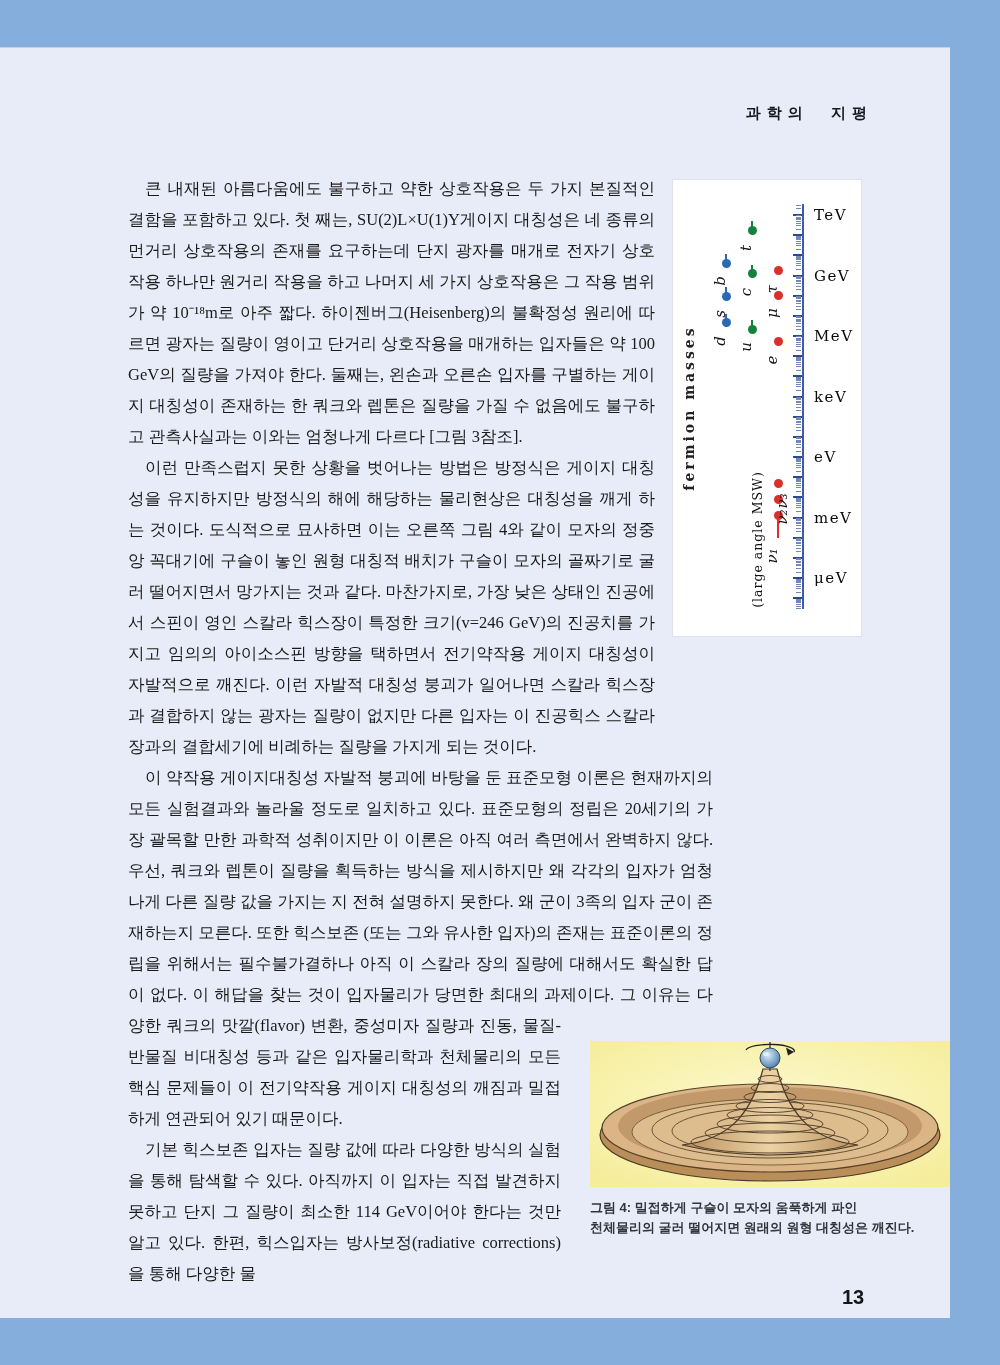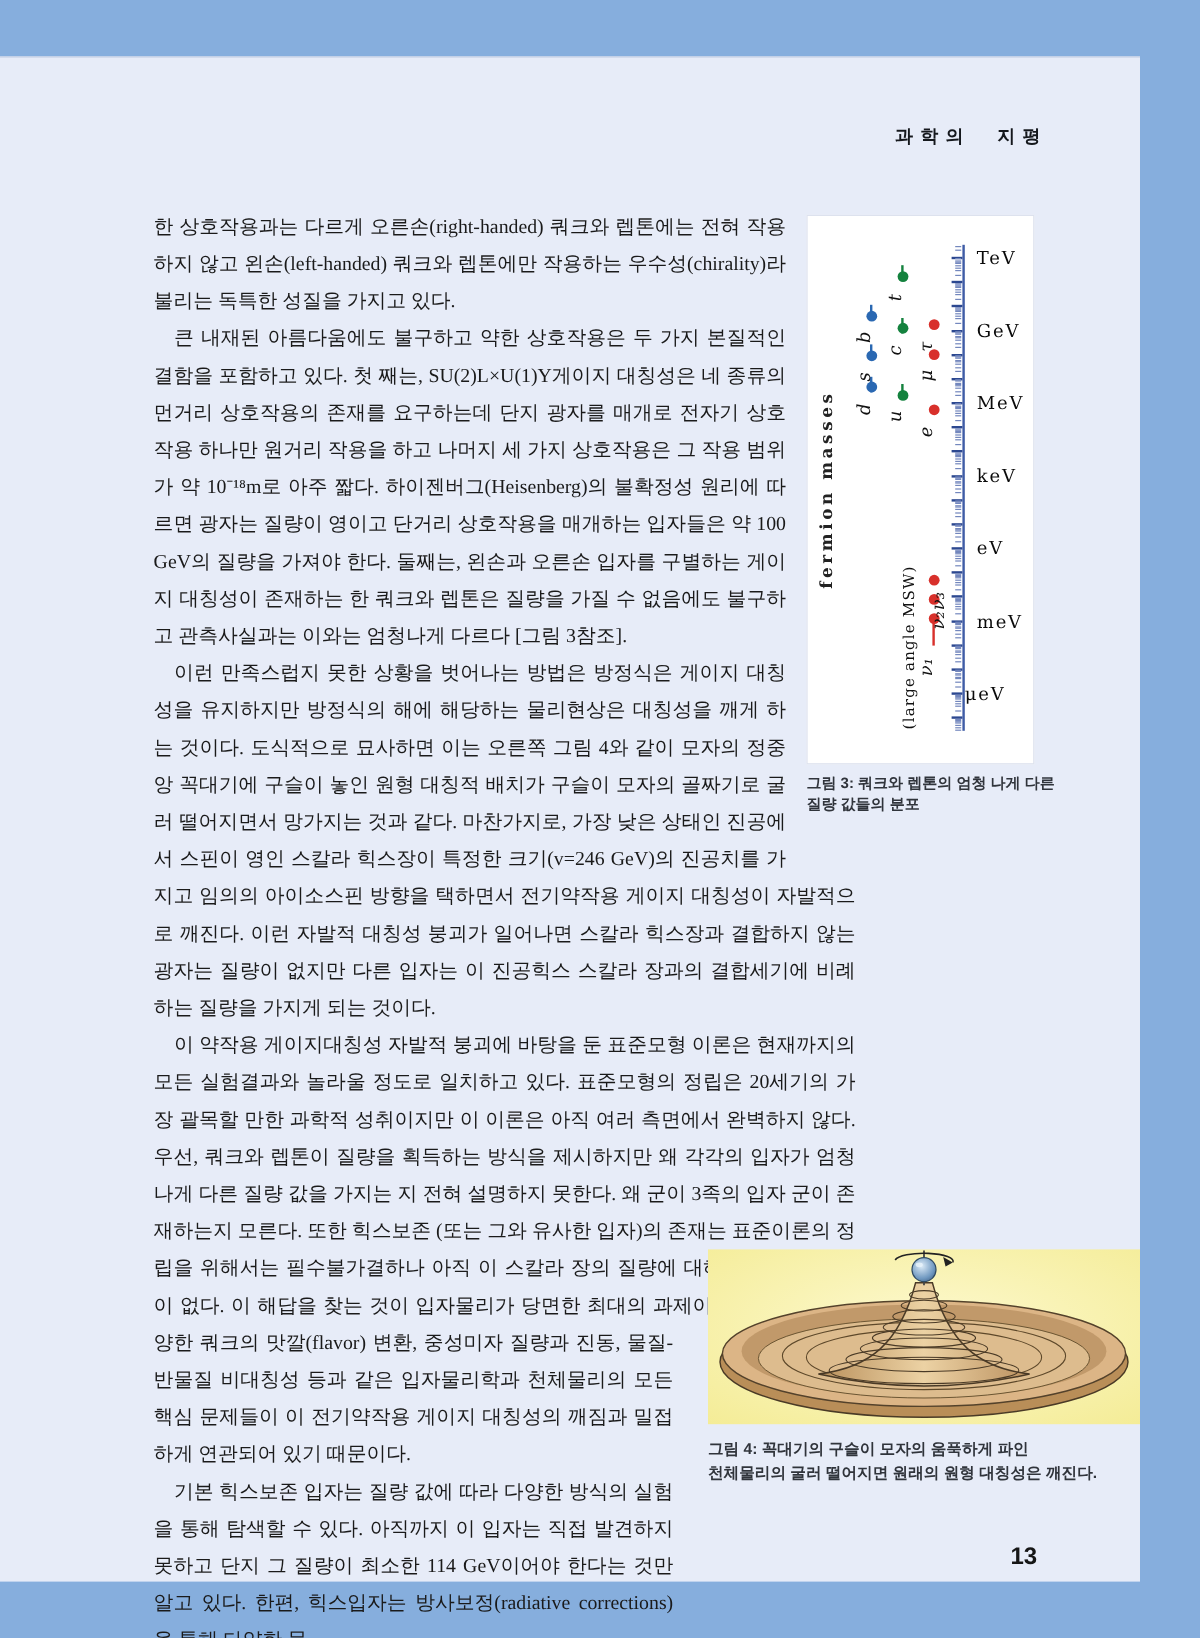--- a/index.html
+++ b/index.html
@@ -78,21 +78,20 @@
 </style>
 </head>
 <body>
 
 <div class="page">
 
   <div class="running-head">과학의 지평</div>
 
   <div class="text-col">
     <span class="fig3-hole"></span>
-    <p class="first">한 상호작용과는 다르게 오른손(right-handed) 쿼크와 렙톤에는 전혀 작용하지 않고 왼손(left-handed) 쿼크와 렙톤에만 작용하는 우수성(chirality)라 불리는 독특한 성질을 가지고 있다.</p>
     <p>큰 내재된 아름다움에도 불구하고 약한 상호작용은 두 가지 본질적인 결함을 포함하고 있다. 첫 째는, SU(2)L×U(1)Y게이지 대칭성은 네 종류의 먼거리 상호작용의 존재를 요구하는데 단지 광자를 매개로 전자기 상호작용 하나만 원거리 작용을 하고 나머지 세 가지 상호작용은 그 작용 범위가 약 10⁻¹⁸m로 아주 짧다. 하이젠버그(Heisenberg)의 불확정성 원리에 따르면 광자는 질량이 영이고 단거리 상호작용을 매개하는 입자들은 약 100 GeV의 질량을 가져야 한다. 둘째는, 왼손과 오른손 입자를 구별하는 게이지 대칭성이 존재하는 한 쿼크와 렙톤은 질량을 가질 수 없음에도 불구하고 관측사실과는 이와는 엄청나게 다르다 [그림 3참조].</p>
     <p>이런 만족스럽지 못한 상황을 벗어나는 방법은 방정식은 게이지 대칭성을 유지하지만 방정식의 해에 해당하는 물리현상은 대칭성을 깨게 하는 것이다. 도식적으로 묘사하면 이는 오른쪽 그림 4와 같이 모자의 정중앙 꼭대기에 구슬이 놓인 원형 대칭적 배치가 구슬이 모자의 골짜기로 굴러 떨어지면서 망가지는 것과 같다. 마찬가지로, 가장 낮은 상태인 진공에서 스핀이 영인 스칼라 힉스장이 특정한 크기(v=246 GeV)의 진공치를 가지고 임의의 아이소스핀 방향을 택하면서 전기약작용 게이지 대칭성이 자발적으로 깨진다. 이런 자발적 대칭성 붕괴가 일어나면 스칼라 힉스장과 결합하지 않는 광자는 질량이 없지만 다른 입자는 이 진공힉스 스칼라 장과의 결합세기에 비례하는 질량을 가지게 되는 것이다.</p>
     <p><span>이 약작용 게이지대칭성 자발적 붕괴에 바탕을 둔 표준모형 이론은 현재까지의 모든 실험결과와 놀라울 정도로 일치하고 있다. 표준모형의 정립은 20세기의 가장 괄목할 만한 과학적 성취이지만 이 이론은 아직 여러 측면에서 완벽하지 않다. 우선, 쿼크와 렙톤이 질량을 획득하는 방식을 제시하지만 왜 각각의 입자가 엄청나게 다른 질량 값을 가지는 지 전혀 설명하지 못한다. 왜 군이 3족의 입자 군이 존재하는지 모른다. 또한 힉스보존 (또는 그와 유사한 입자)의 존재는 표준이론의 정립을 위해서는 필수불가결하나 아직 이 스칼라 장의 질량에 대해서도 확실한 답이 없다. 이 해답을 찾는 것이 입자물리가 당면한 최대의 과제이다. 그 이유는 다양한 쿼크의 맛깔(flavor) 변</span><span class="fig4-hole"></span><span>환, 중성미자 질량과 진동, 물질-반물질 비대칭성 등과 같은 입자물리학과 천체물리의 모든 핵심 문제들이 이 전기약작용 게이지 대칭성의 깨짐과 밀접하게 연관되어 있기 때문이다.</span></p>
     <p>기본 힉스보존 입자는 질량 값에 따라 다양한 방식의 실험을 통해 탐색할 수 있다. 아직까지 이 입자는 직접 발견하지 못하고 단지 그 질량이 최소한 114 GeV이어야 한다는 것만 알고 있다. 한편, 힉스입자는 방사보정(radiative corrections)을 통해 다양한 물</p>
   </div>
 
   <div class="fig3-box">
     <div class="fig3-plot">
       <span class="vlabel fm-title">fermion masses</span>
       <span class="vlabel msw-note">(large angle MSW)</span>
@@ -277,21 +276,21 @@
         <span class="tk mn" style="left:123px;top:422.2px"></span>
         <span class="tk mn" style="left:123px;top:420.9px"></span>
         <span class="tk mn" style="left:123px;top:419.7px"></span>
         <span class="tk mn" style="left:123px;top:418.7px"></span>
         <span class="ul" style="left:141px;top:26.0px">TeV</span>
         <span class="ul" style="left:141px;top:86.5px">GeV</span>
         <span class="ul" style="left:141px;top:147.0px">MeV</span>
         <span class="ul" style="left:141px;top:207.5px">keV</span>
         <span class="ul" style="left:141px;top:268.0px">eV</span>
         <span class="ul" style="left:141px;top:328.6px">meV</span>
-        <span class="ul" style="left:131px;top:389.1px">μeV</span>
+        <span class="ul" style="left:141px;top:389.1px">μeV</span>
         <span class="wk" style="left:52.25px;top:133.5px;height:13px;background:#2a68b2"></span>
         <span class="dt" style="left:48.5px;top:138.0px;background:#2a68b2"></span>
         <span class="pl" style="left:37px;top:151.5px">d</span>
         <span class="wk" style="left:52.25px;top:107.1px;height:13px;background:#2a68b2"></span>
         <span class="dt" style="left:48.5px;top:111.6px;background:#2a68b2"></span>
         <span class="pl" style="left:37px;top:125.1px">s</span>
         <span class="wk" style="left:52.25px;top:74.0px;height:13px;background:#2a68b2"></span>
         <span class="dt" style="left:48.5px;top:78.5px;background:#2a68b2"></span>
         <span class="pl" style="left:37px;top:92.0px">b</span>
         <span class="wk" style="left:78.25px;top:140.2px;height:13px;background:#14823e"></span>
@@ -310,24 +309,20 @@
         <span class="dt" style="left:100.5px;top:86.0px;background:#d8302b"></span>
         <span class="pl" style="left:89px;top:99.5px">τ</span>
         <span class="wk" style="left:104.25px;top:335.5px;height:22px;background:#d8302b"></span>
         <span class="dt" style="left:100.5px;top:331.0px;background:#d8302b"></span>
         <span class="pl" style="left:89px;top:366.5px">ν₁</span>
         <span class="dt" style="left:100.5px;top:314.9px;background:#d8302b"></span>
         <span class="pl" style="left:99px;top:328.4px">ν₂</span>
         <span class="dt" style="left:100.5px;top:298.8px;background:#d8302b"></span>
         <span class="pl" style="left:99px;top:312.3px">ν₃</span>
       </div>
-  </div>
-  <div class="caption fig3-cap">
-    <span>그림 3: 쿼크와 렙톤의 엄청 나게 다른</span><br>
-    <span>질량 값들의 분포</span>
   </div>
 
   <div class="fig4-box">
     <svg width="360" height="146" viewBox="0 0 360 146">
       <defs>
         <radialGradient id="bgGrad" cx="50%" cy="45%" r="75%">
           <stop offset="0%" stop-color="#fdf9cf"></stop>
           <stop offset="100%" stop-color="#f4ec96"></stop>
         </radialGradient>
         <linearGradient id="coneGrad" x1="0" y1="0" x2="1" y2="0">
@@ -361,18 +356,18 @@
       <ellipse cx="180" cy="92" rx="65" ry="10" fill="none" stroke="#4a3a26" stroke-width="0.9"></ellipse>
       <ellipse cx="180" cy="101" rx="79" ry="11" fill="none" stroke="#4a3a26" stroke-width="0.9"></ellipse>
       <line x1="180" y1="1" x2="180" y2="30" stroke="#444" stroke-width="1.5"></line>
       <path d="M156,9 A24,6.5 0 1 1 204,11" fill="none" stroke="#222" stroke-width="1.3"></path>
       <polygon points="204,11 196,6.5 198,14.5" fill="#222"></polygon>
       <circle cx="180" cy="17" r="10" fill="url(#ballGrad)" stroke="#2f4a63" stroke-width="1"></circle>
       <ellipse cx="176" cy="13" rx="3" ry="2" fill="#eaf4fb" opacity="0.8"></ellipse>
     </svg>
   </div>
   <div class="caption fig4-cap">
-    <span>그림 4: 꼭대기의 구슬이 모자의 움푹하게 파인</span><br>
+    <span>그림 4: 밀접하게 구슬이 모자의 움푹하게 파인</span><br>
     <span>천체물리의 굴러 떨어지면 원래의 원형 대칭성은 깨진다.</span>
   </div>
 
   <div class="page-number">13</div>
 </div>
 
 </body></html>

